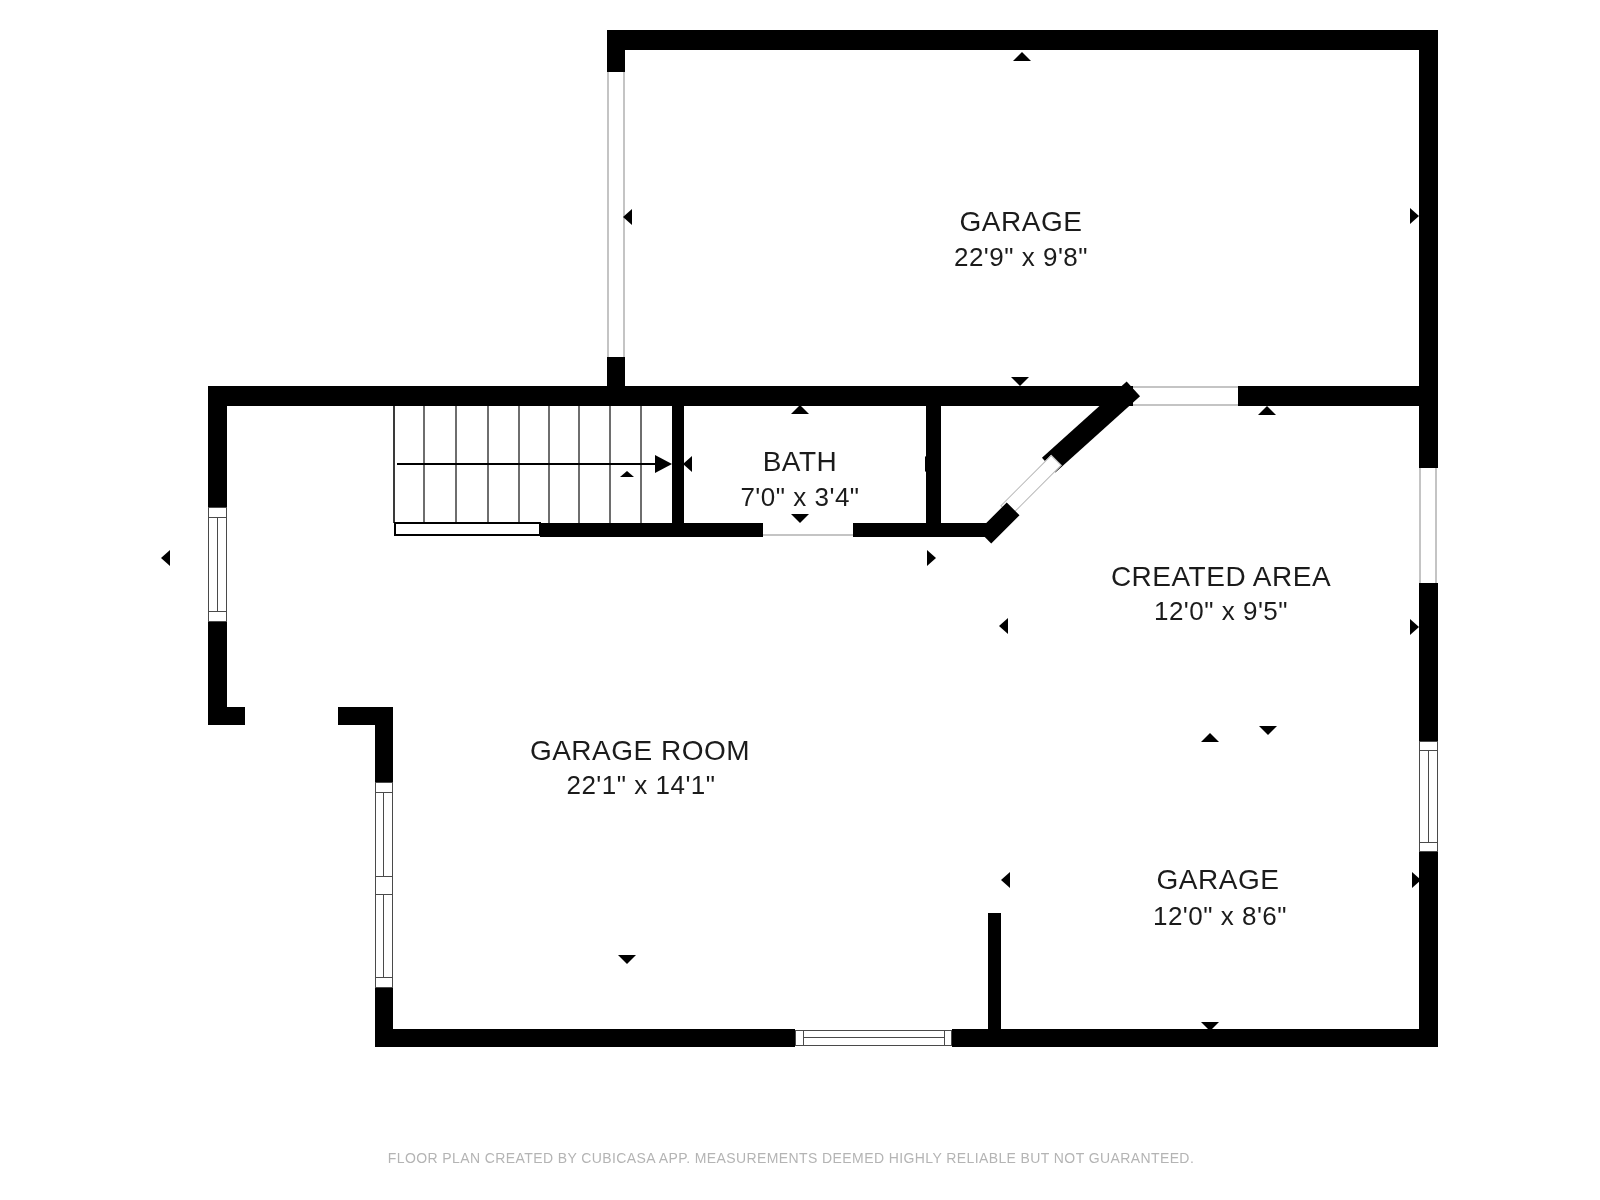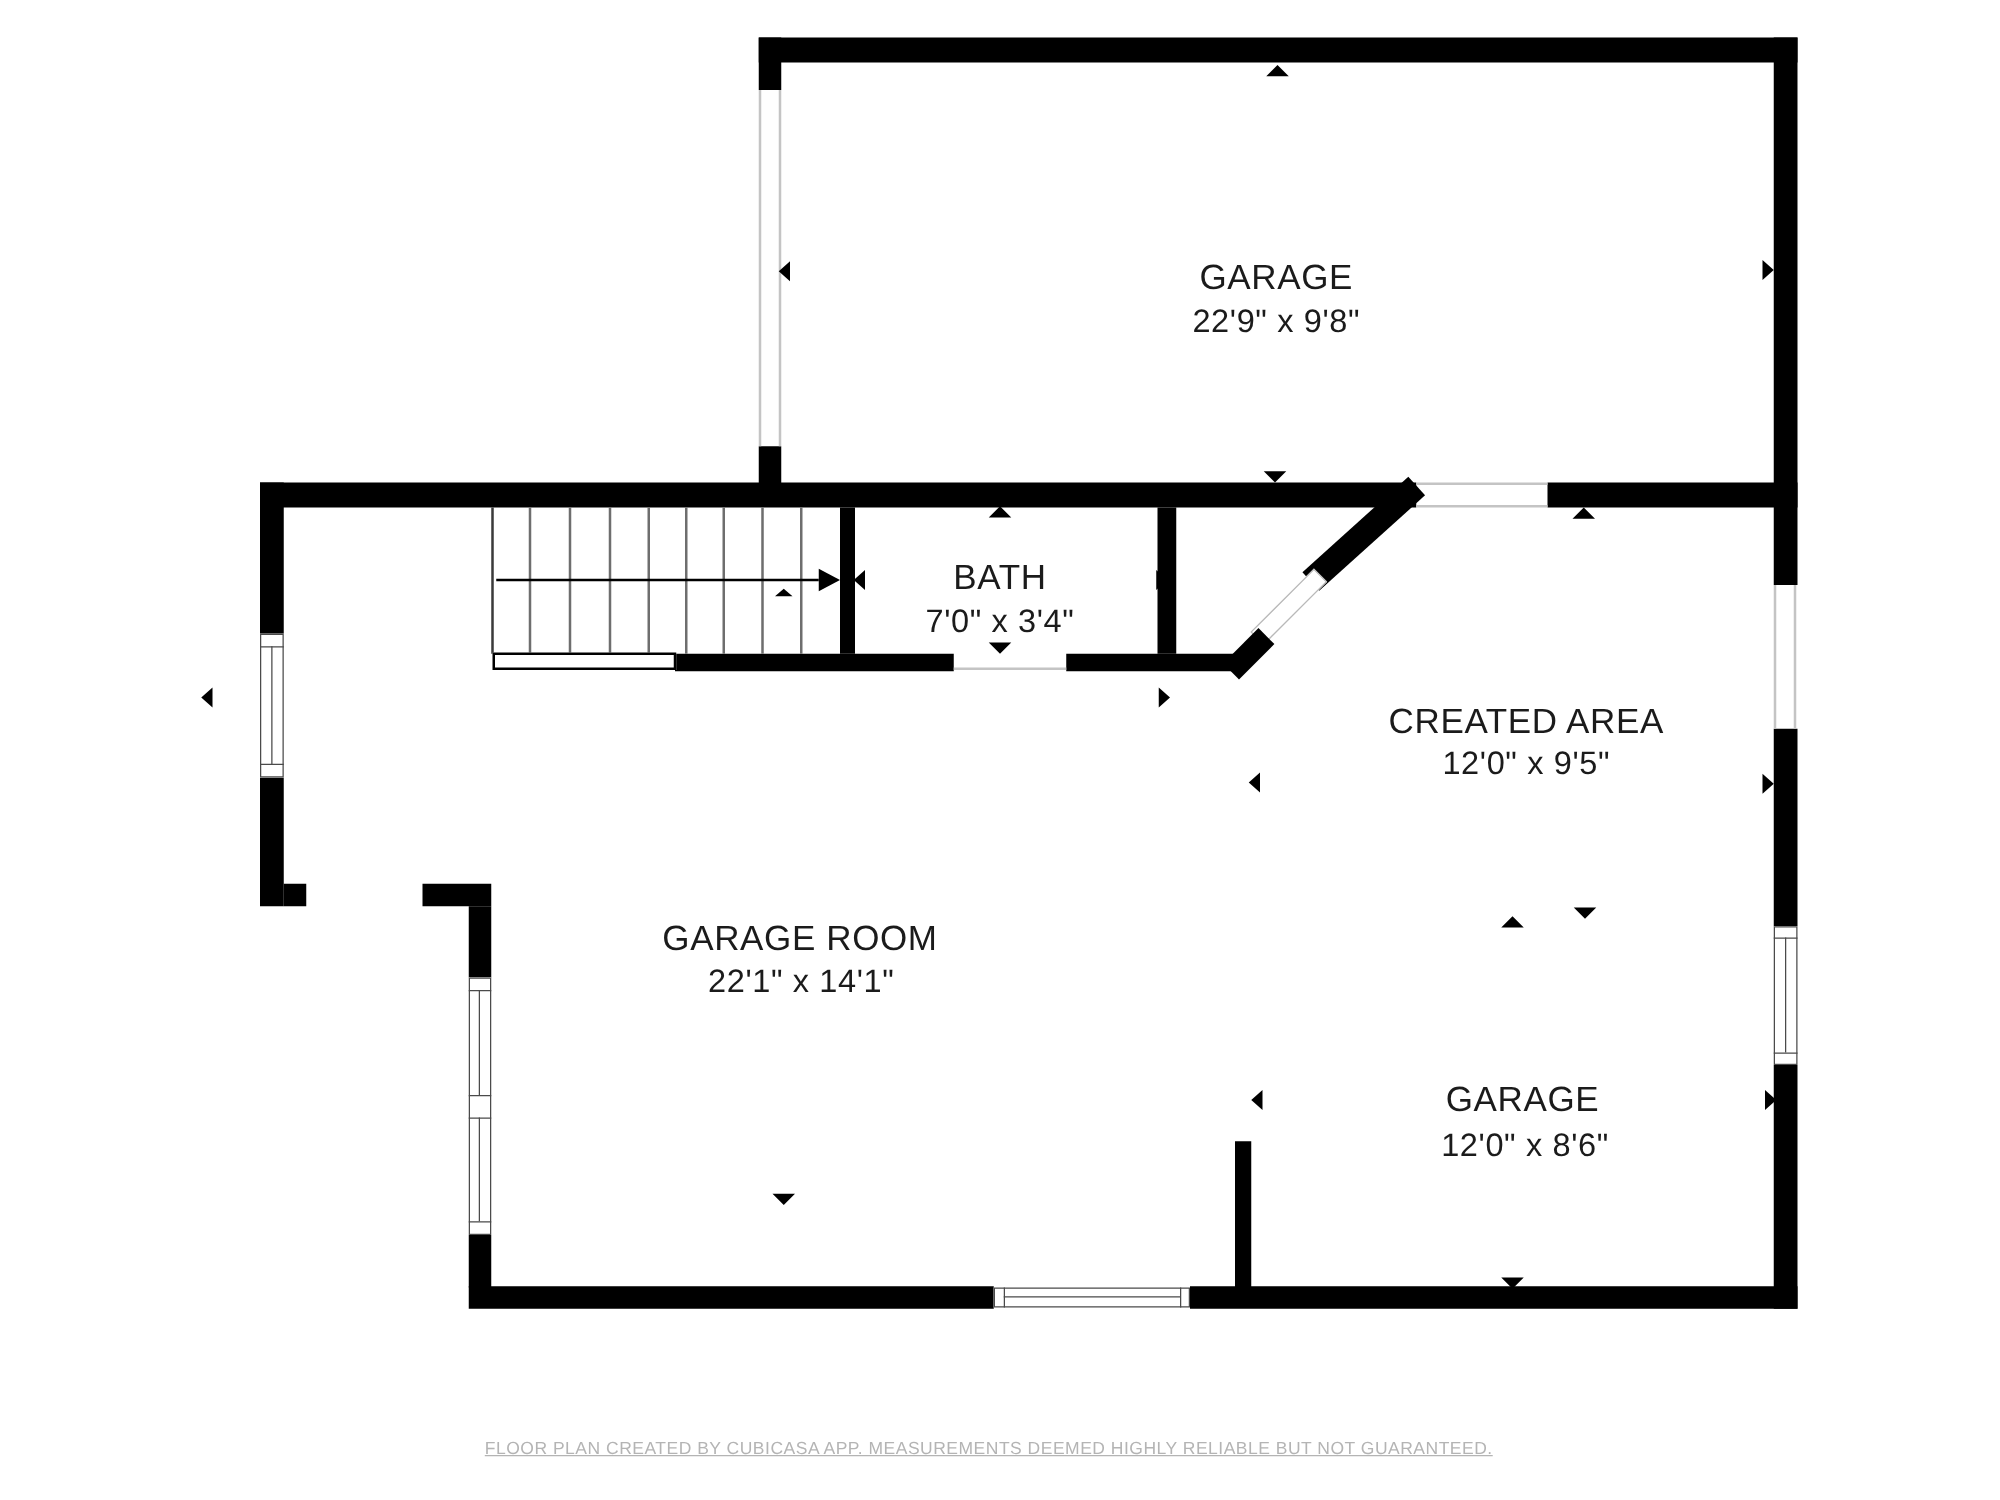--- a/index.html
+++ b/index.html
@@ -22,21 +22,21 @@
   .tri.down{border-left:9px solid transparent;border-right:9px solid transparent;border-top:9px solid #000;}
   .tri.left{border-top:8px solid transparent;border-bottom:8px solid transparent;border-right:9px solid #000;}
   .tri.right{border-top:8px solid transparent;border-bottom:8px solid transparent;border-left:9px solid #000;}
   .tri.up-sm{border-left:7px solid transparent;border-right:7px solid transparent;border-bottom:6px solid #000;}
   .tri.head-right{border-top:9px solid transparent;border-bottom:9px solid transparent;border-left:17px solid #000;}
   .room-label{position:absolute;transform:translate(-50%,-50%);font-size:28px;color:#1b1b1b;
     letter-spacing:0.5px;white-space:nowrap;}
   .room-dims{position:absolute;transform:translate(-50%,-50%);font-size:26px;color:#1b1b1b;
     letter-spacing:0.5px;white-space:nowrap;}
   .footer{position:absolute;transform:translate(-50%,-50%);font-size:14px;color:#b4b4b4;
-    letter-spacing:0.4px;white-space:nowrap;text-decoration:underline;}
+    letter-spacing:0.4px;white-space:nowrap;}
 </style>
 </head>
 <body>
 
 <div class="canvas">
 
   <div class="wall" style="left:607px;top:30px;width:831px;height:20px;"></div>
 
   <div class="wall" style="left:1419px;top:30px;width:19px;height:438px;"></div>
   <div class="wall" style="left:1419px;top:583px;width:19px;height:158px;"></div>

